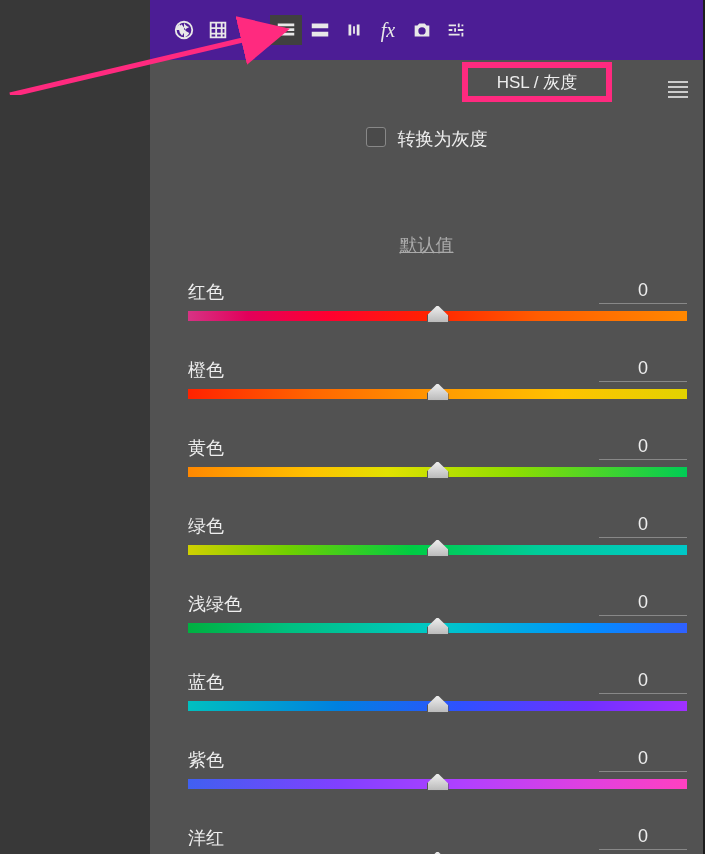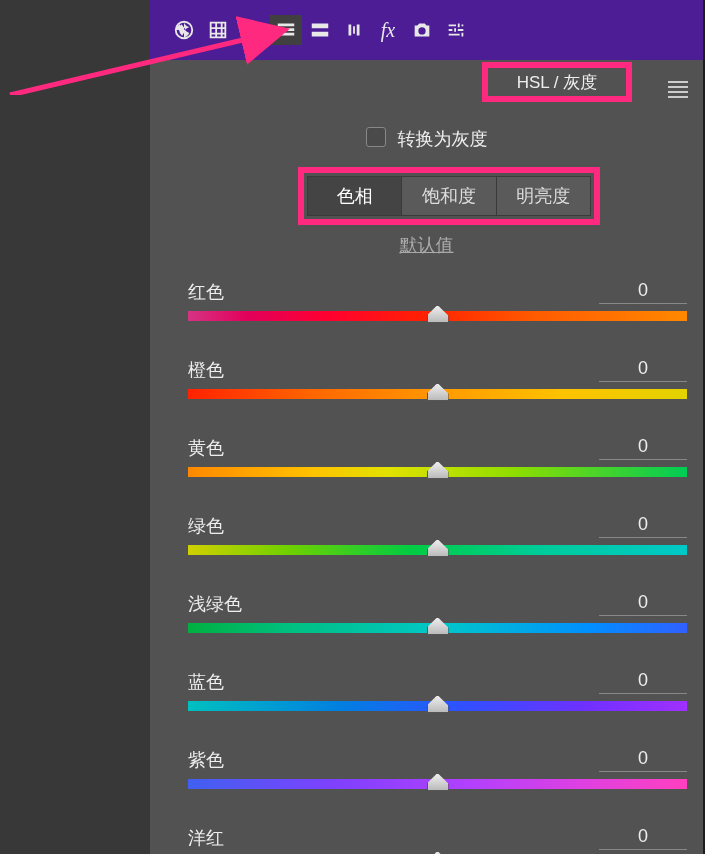--- a/index.html
+++ b/index.html
@@ -37,21 +37,21 @@
       cursor: pointer;
     }
     .tool-btn.active { background: #404040; }
     .tool-btn svg { width: 22px; height: 22px; fill: currentColor; }
     .fx-text { font-style: italic; font-size: 20px; font-weight: 300; font-family: Georgia, serif; }
     .pink-box {
       border: 6px solid #ff2a7f;
       position: absolute;
     }
     .pink-box.title-box {
-      left: 332px; top: 62px; width: 150px; height: 40px;
+      left: 312px; top: 62px; width: 150px; height: 40px;
       display: flex; align-items: center; justify-content: center;
       padding: 0 8px;
     }
     .panel-title {
       font-size: 17px; color: #eee; font-weight: 400;
       white-space: nowrap;
     }
     .hamburger {
       position: absolute;
       right: 15px; top: 78px;
@@ -196,27 +196,20 @@
       <div class="line"></div>
       <div class="line"></div>
       <div class="line"></div>
   </div>
 
   <div class="checkbox-row">
     <div class="checkbox"></div>
     <div class="checkbox-label">转换为灰度</div>
   </div>
 
-  <div class="pink-box tabs-box">
-    <div class="tabs-inner">
-        <div class="tab active">色相</div>
-        <div class="tab">饱和度</div>
-        <div class="tab">明亮度</div>
-      </div>
-  </div>
 
   <div class="defaults">默认值</div>
 
   <div class="sliders">
       <div class="slider-row">
         <div class="slider-header">
           <div class="slider-label">红色</div>
           <div class="slider-value">0</div>
         </div>
         <div class="track gr-red">

